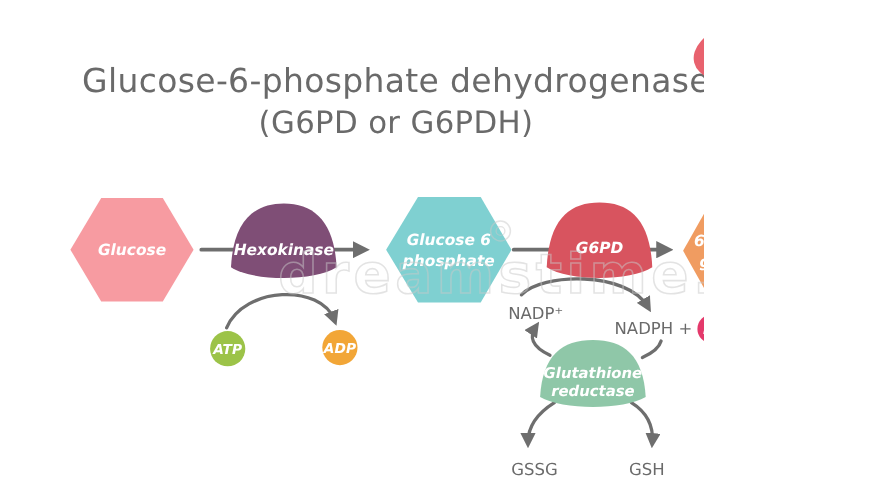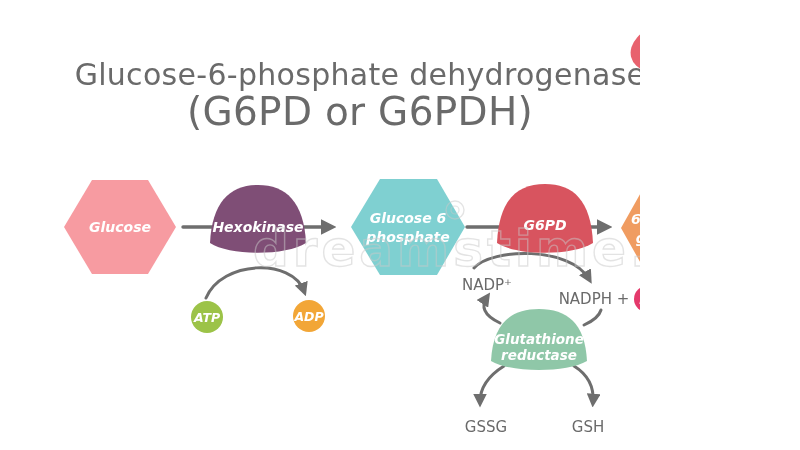--- a/index.html
+++ b/index.html
@@ -1,20 +1,20 @@
 <!DOCTYPE html>
 <html><head>
 <meta charset="utf-8">
 <style>
   html,body{margin:0;padding:0;background:#ffffff;}
   .stage{position:relative;width:640px;height:450px;background:#ffffff;overflow:hidden;
          font-family:"DejaVu Sans",sans-serif;}
   .title{position:absolute;left:20px;top:56px;width:680px;text-align:center;color:#6a6a6a;}
   .title-line1{font-size:30px;line-height:38px;letter-spacing:0.3px;}
-  .title-line2{font-size:39px;line-height:36px;letter-spacing:0.3px;}
+  .title-line2{font-size:28px;line-height:36px;letter-spacing:0.3px;}
   svg.diagram{position:absolute;left:0;top:0;}
   text{font-family:"DejaVu Sans",sans-serif;}
   .lbl{fill:#ffffff;font-weight:bold;font-style:italic;text-anchor:middle;}
   .fs14{font-size:14px;} .fs13{font-size:13.5px;} .fs12{font-size:12.5px;} .fs11{font-size:11.5px;}
   .gray{fill:#6a6a6a;font-size:15px;text-anchor:middle;}
   .wm-text{fill:none;stroke:#c9c9c9;stroke-width:1.4px;opacity:0.5;font-size:50px;
            letter-spacing:4px;text-anchor:middle;font-weight:bold;}
   .wm-shape{fill:none;stroke:#c9c9c9;opacity:0.5;}
 </style>
 </head>

